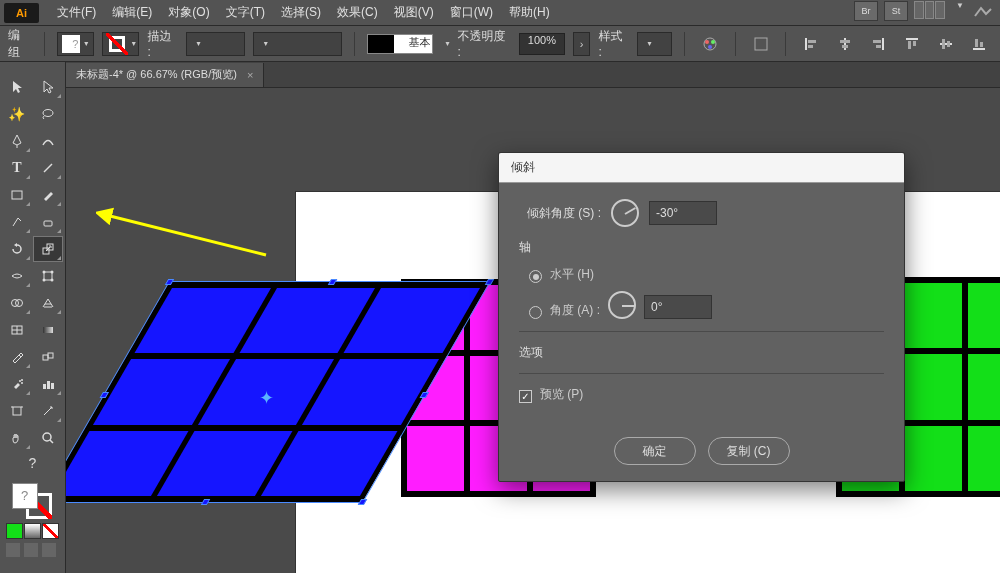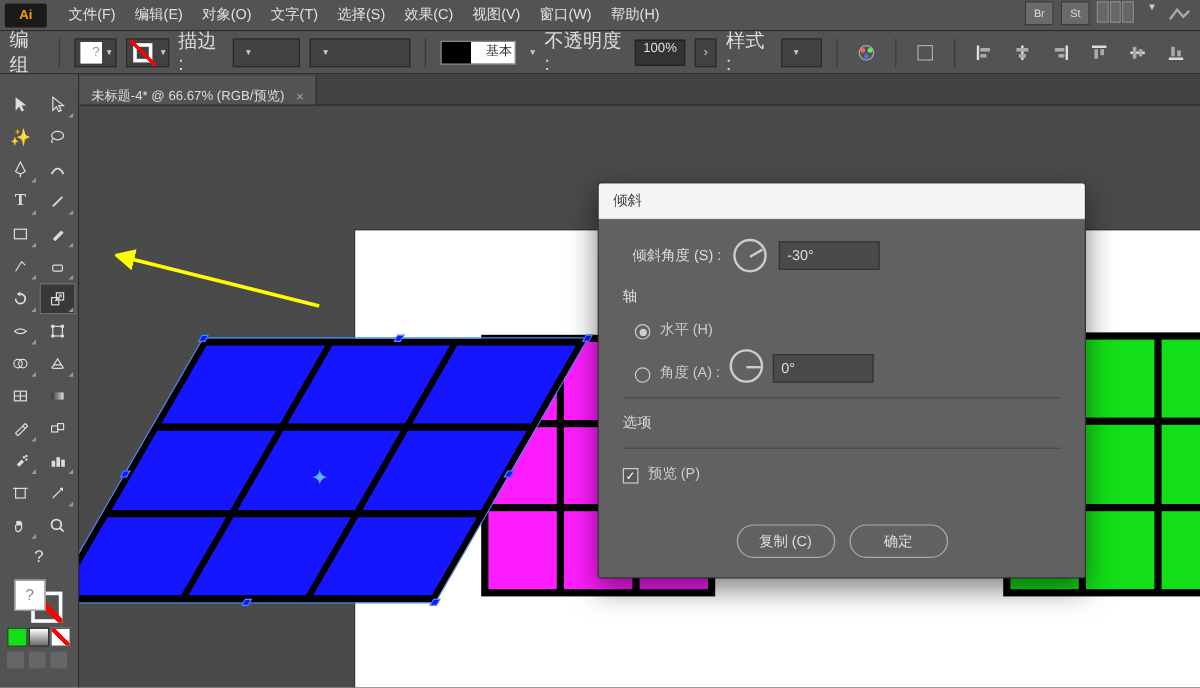--- a/index.html
+++ b/index.html
@@ -7,21 +7,21 @@
     
     .menubar { height: 26px; background: #535353; display: flex; align-items: center; padding: 0 4px; border-bottom: 1px solid #2a2a2a; }
     .ai-logo { width: 35px; height: 20px; background: #1a1a1a; color: #ff9a00; display: flex; align-items: center; justify-content: center; font-weight: bold; font-size: 11px; margin-right: 10px; border-radius: 2px; }
     .menu-item { padding: 3px 8px; cursor: pointer; font-size: 12px; color: #e0e0e0; }
     .menubar-right { margin-left: auto; display: flex; align-items: flex-start; gap: 6px; }
     .mb-icon { width: 24px; height: 20px; background: #6a6a6a; border: 1px solid #3a3a3a; display: flex; align-items: center; justify-content: center; font-size: 9px; color: #ddd; }
     .mb-arrange { width: 32px; height: 18px; display: flex; }
     .mb-arrange span { flex:1; border:1px solid #888; background:#666; margin-right:1px; }
     
     .control-bar { height: 36px; background: #535353; display: flex; align-items: center; padding: 0 8px; border-bottom: 1px solid #2a2a2a; gap: 8px; }
-    .cb-label { font-size: 16px; color: #ddd; }
+    .cb-label { font-size: 12px; color: #ddd; }
     .cb-dropdown { height: 24px; background: #424242; border: 1px solid #2a2a2a; color: #ccc; display: flex; align-items: center; padding: 0 6px; font-size: 11px; }
     .cb-dd-arrow { margin-left: 4px; font-size: 8px; }
     .fill-stroke-ctrl { width: 38px; height: 24px; background: #424242; border: 1px solid #2a2a2a; display: flex; align-items: center; justify-content: center; position: relative; }
     .fs-swatch { width: 18px; height: 18px; background: #fff; }
     .fs-q { position: absolute; color: #999; font-size: 11px; }
     .stroke-swatch { width: 22px; height: 22px; position: relative; }
     .stroke-swatch::before { content:''; position:absolute; inset:3px; border:3px solid white; }
     .stroke-swatch::after { content:''; position:absolute; top:0; left:0; right:0; bottom:0; background: linear-gradient(45deg, transparent 45%, red 45%, red 55%, transparent 55%); }
     .cb-sep { width: 1px; height: 24px; background: #3a3a3a; margin: 0 4px; }
     .basic-style { width: 68px; height: 20px; background: linear-gradient(to right, #000 0%, #000 40%, #fff 40%, #fff 100%); border: 1px solid #888; position: relative; }
@@ -41,21 +41,21 @@
     .fsb-fill .fs-q2 { position:absolute; top:4px; left:8px; color:#888; font-size:13px; }
     .fsb-stroke { width: 26px; height: 26px; background: #535353; border: 3px solid #fff; position: absolute; top: 14px; left: 24px; z-index: 1; }
     .fsb-stroke::after { content:''; position:absolute; inset:-3px; background: linear-gradient(45deg, transparent 44%, red 44%, red 56%, transparent 56%); }
     .color-row { display: flex; height: 16px; gap: 1px; padding: 0 4px; }
     .color-chip { flex:1; border:1px solid #333; }
     .mini-icons { display: flex; gap: 4px; padding: 4px; }
     .mini-icons div { width: 14px; height: 14px; background: #666; }
     
     .canvas-area { flex: 1; position: relative; background: #4a4a4a; overflow: hidden; }
     .tab-bar { height: 26px; background: #424242; display: flex; align-items: center; border-bottom: 1px solid #2a2a2a; }
-    .doc-tab { height: 24px; background: #535353; padding: 0 10px; display: flex; align-items: flex-end; font-size: 11px; color: #ddd; border-right: 1px solid #2a2a2a; }
+    .doc-tab { height: 24px; background: #535353; padding: 0 10px; display: flex; align-items: center; font-size: 11px; color: #ddd; border-right: 1px solid #2a2a2a; }
     .tab-close { margin-left: 10px; cursor: pointer; color: #aaa; }
     
     .artboard { position: absolute; top: 130px; left: 230px; width: 720px; height: 440px; background: #fff; box-shadow: 0 0 0 1px #333; }
     
     .green-grid { position: absolute; top: 215px; left: 770px; width: 195px; height: 220px; display: grid; grid-template: repeat(3,1fr) / repeat(3,1fr); gap: 6px; background: #000; padding: 6px; }
     .green-grid div { background: #13df18; }
     
     .magenta-grid { position: absolute; top: 217px; left: 335px; width: 195px; height: 218px; display: grid; grid-template: repeat(3,1fr) / repeat(3,1fr); gap: 6px; background: #000; padding: 6px; }
     .magenta-grid div { background: #ff1dff; }
     
@@ -72,21 +72,21 @@
     
     .dialog { position: absolute; top: 90px; left: 432px; width: 407px; background: #616161; border: 1px solid #333; box-shadow: 0 8px 24px rgba(0,0,0,0.5); z-index: 100; border-radius: 2px; }
     .dialog-title { height: 30px; background: #f5f5f5; color: #333; display: flex; align-items: center; padding: 0 12px; font-size: 12px; border-bottom: 1px solid #999; border-radius: 2px 2px 0 0; }
     .dialog-body { padding: 16px 20px 10px 20px; }
     .field-row { display: flex; align-items: center; margin-bottom: 12px; gap: 10px; }
     .field-label { font-size: 12px; color: #ddd; min-width: 82px; text-align: right; }
     .angle-dial { width: 28px; height: 28px; border: 2px solid #ccc; border-radius: 50%; position: relative; }
     .angle-dial::after { content:''; position:absolute; top:50%; left:50%; width: 12px; height: 2px; background: #ccc; transform-origin: left center; }
     .dial-1::after { transform: rotate(-30deg); }
     .dial-2::after { transform: rotate(0deg); }
-    .text-input { width: 84px; height: 24px; background: #4a4a4a; border: 1px solid #333; color: #ddd; padding: 0 6px; font-size: 12px; text-align: left; }
+    .text-input { width: 68px; height: 24px; background: #4a4a4a; border: 1px solid #333; color: #ddd; padding: 0 6px; font-size: 12px; text-align: left; }
     .section-label { font-size: 12px; color: #ddd; margin: 6px 0 10px 0; }
     .radio-row { display: flex; align-items: flex-end; margin-bottom: 8px; margin-left: 10px; gap: 8px; font-size: 12px; }
     .radio { width: 13px; height: 13px; border: 1.5px solid #ccc; border-radius: 50%; display: flex; align-items: center; justify-content: center; }
     .radio.checked::after { content:''; width: 6px; height: 6px; background: #ccc; border-radius: 50%; }
     .checkbox { width: 13px; height: 13px; border: 1.5px solid #ccc; display: flex; align-items: center; justify-content: center; font-size: 10px; color: #fff; }
     .checkbox.checked { background: #5a5a5a; }
     .checkbox.checked::after { content:'✓'; }
     .checkbox.disabled, .check-label.disabled { opacity: 0.5; }
     .dialog-buttons { display: flex; justify-content: center; gap: 12px; padding: 16px 0 16px 0; }
     .dlg-btn { width: 82px; height: 28px; background: #616161; border: 1.5px solid #aaa; border-radius: 14px; color: #ddd; font-size: 12px; cursor: pointer; display: flex; align-items: center; justify-content: center; }
@@ -549,18 +549,18 @@
         </div>
         <div class="divider"></div>
         <div class="section-label">选项</div>
         <div class="divider"></div>
         <div class="radio-row" style="margin-left:0;">
           <div class="checkbox checked"></div>
           <span>预览 (P)</span>
         </div>
       </div>
       <div class="dialog-buttons">
+        <div class="dlg-btn">确定</div>
         <div class="dlg-btn">复制 (C)</div>
-        <div class="dlg-btn">确定</div>
       </div>
     </div>
   </div>
 </div>
 
 </body></html>

